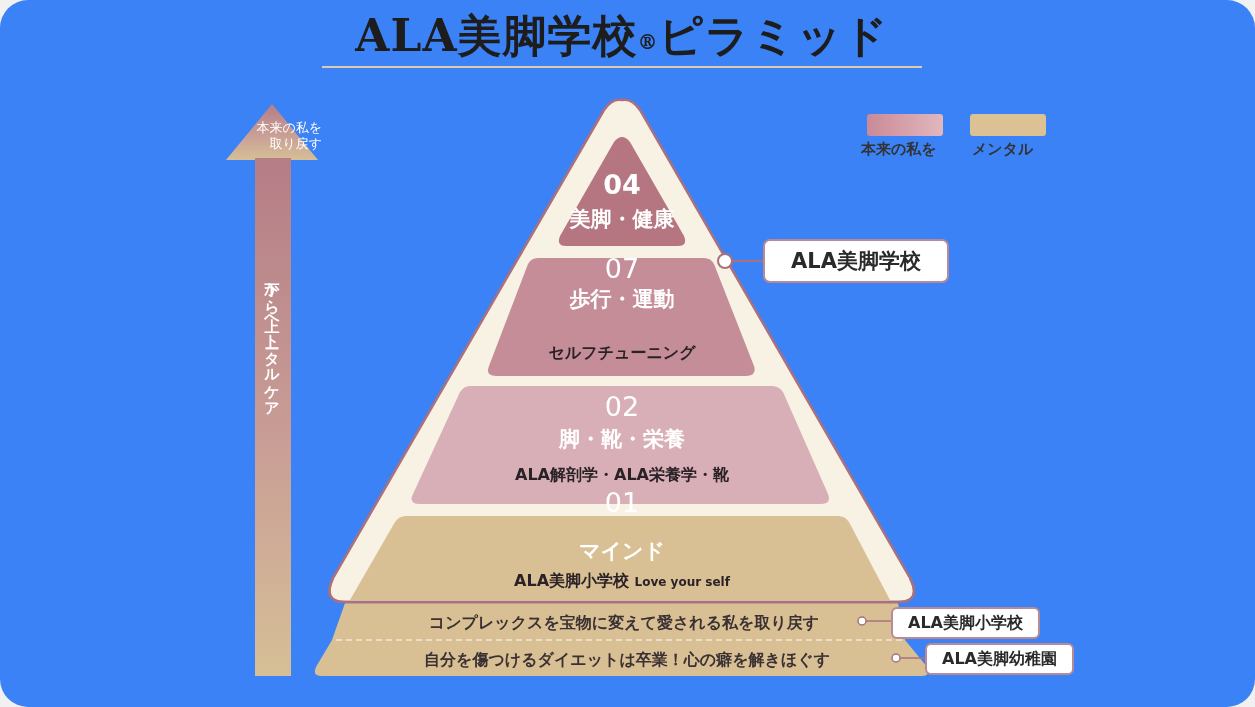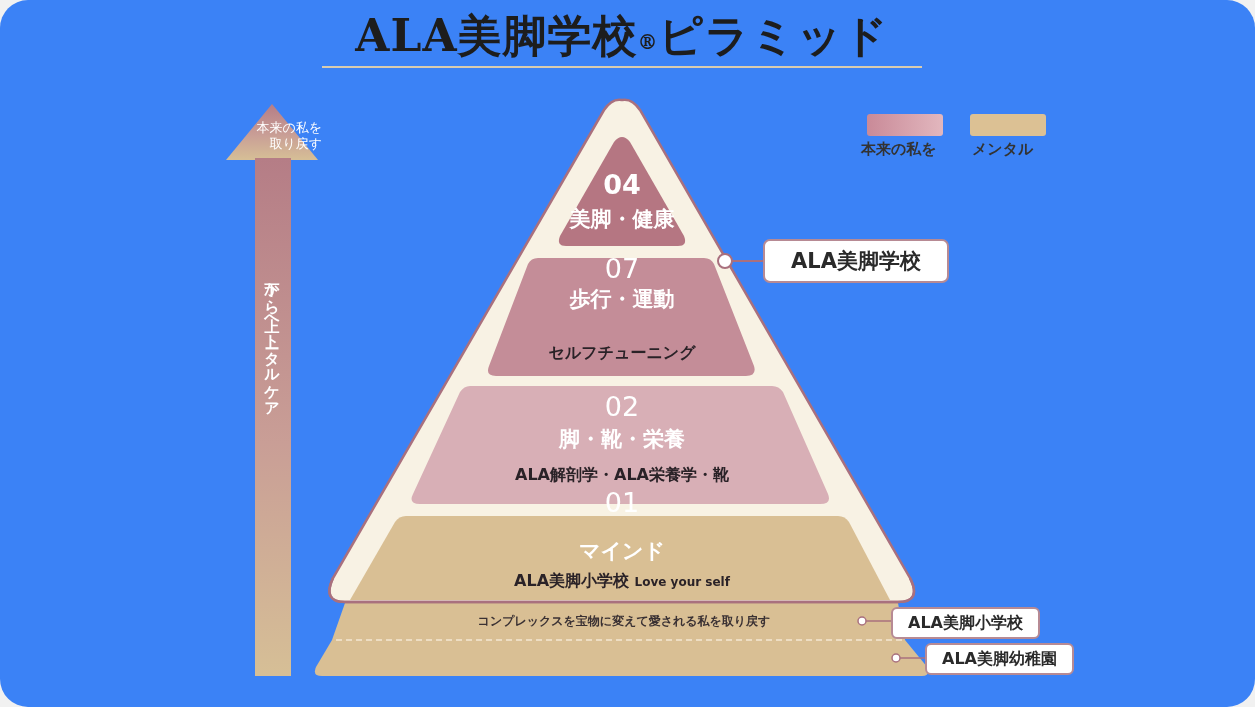--- a/index.html
+++ b/index.html
@@ -9,21 +9,21 @@
   .title { position:absolute; left:320px; top:6px; width:604px; text-align:center;
            font-family:"DejaVu Serif", serif; font-weight:bold; font-size:44px; color:#1d1d1d; letter-spacing:1px; line-height:60px; }
   .title sup { font-size:20px; vertical-align:top; position:relative; top:6px; }
   .title-rule { position:absolute; left:322px; top:66px; width:600px; height:2px; background:#d8ccb0; }
   svg.shapes { position:absolute; left:0; top:0; }
   .t { position:absolute; text-align:center; white-space:nowrap; }
   .num { color:#fff; font-size:27px; line-height:30px; }
   .head { color:#fff; font-size:21px; line-height:26px; font-weight:bold; }
   .sub { color:#2a2227; font-size:16px; line-height:22px; font-weight:bold; }
   .small-en { font-size:12px; font-weight:bold; }
-  .band-text { color:#3a3133; font-size:12px; font-weight:bold; }
+  .band-text { color:#3a3133; font-size:16px; font-weight:bold; }
   .callout { position:absolute; background:#fff; border:2px solid #b78a94; border-radius:6px;
              color:#2a2a2a; font-weight:bold; text-align:center; white-space:nowrap; }
   .legend-swatch { position:absolute; height:22px; width:76px; border-radius:3px; }
   .legend-label { position:absolute; font-size:15px; font-weight:bold; color:#333; }
   .arrow-head-text { position:absolute; color:#fff; font-size:13px; font-weight:normal; text-align:right; line-height:16px; }
   .vert-text { position:absolute; color:#fff; font-size:15px; font-weight:bold; writing-mode:vertical-rl; text-orientation:upright; letter-spacing:0px; }
 </style>
 </head>
 <body>
 
@@ -99,18 +99,19 @@
   <div class="t sub" style="left:472px; top:464px; width:300px;">ALA解剖学・ALA栄養学・靴</div>
 
   <div class="t num" style="left:572px; top:488px; width:100px;">01</div>
   <div class="t head" style="left:542px; top:538px; width:160px;">マインド</div>
   <div class="t sub" style="left:472px; top:570px; width:300px;">
     <span>ALA美脚小学校</span>
     <span class="small-en">Love your self</span>
   </div>
 
   <div class="t band-text" style="left:424px; top:613px; width:400px;">コンプレックスを宝物に変えて愛される私を取り戻す</div>
+  <div class="t band-text" style="left:424px; top:650px; width:400px;">自分を傷つけるダイエットは卒業！心の癖を解きほぐす</div>
 
   <div class="callout" style="left:763px; top:239px; width:182px; height:40px; line-height:40px; font-size:21px; border-radius:7px;">ALA美脚学校</div>
   <div class="callout" style="left:891px; top:607px; width:145px; height:28px; line-height:28px; font-size:16px;">ALA美脚小学校</div>
   <div class="callout" style="left:925px; top:643px; width:145px; height:28px; line-height:28px; font-size:16px;">ALA美脚幼稚園</div>
 
 </div>
 
 </body></html>

